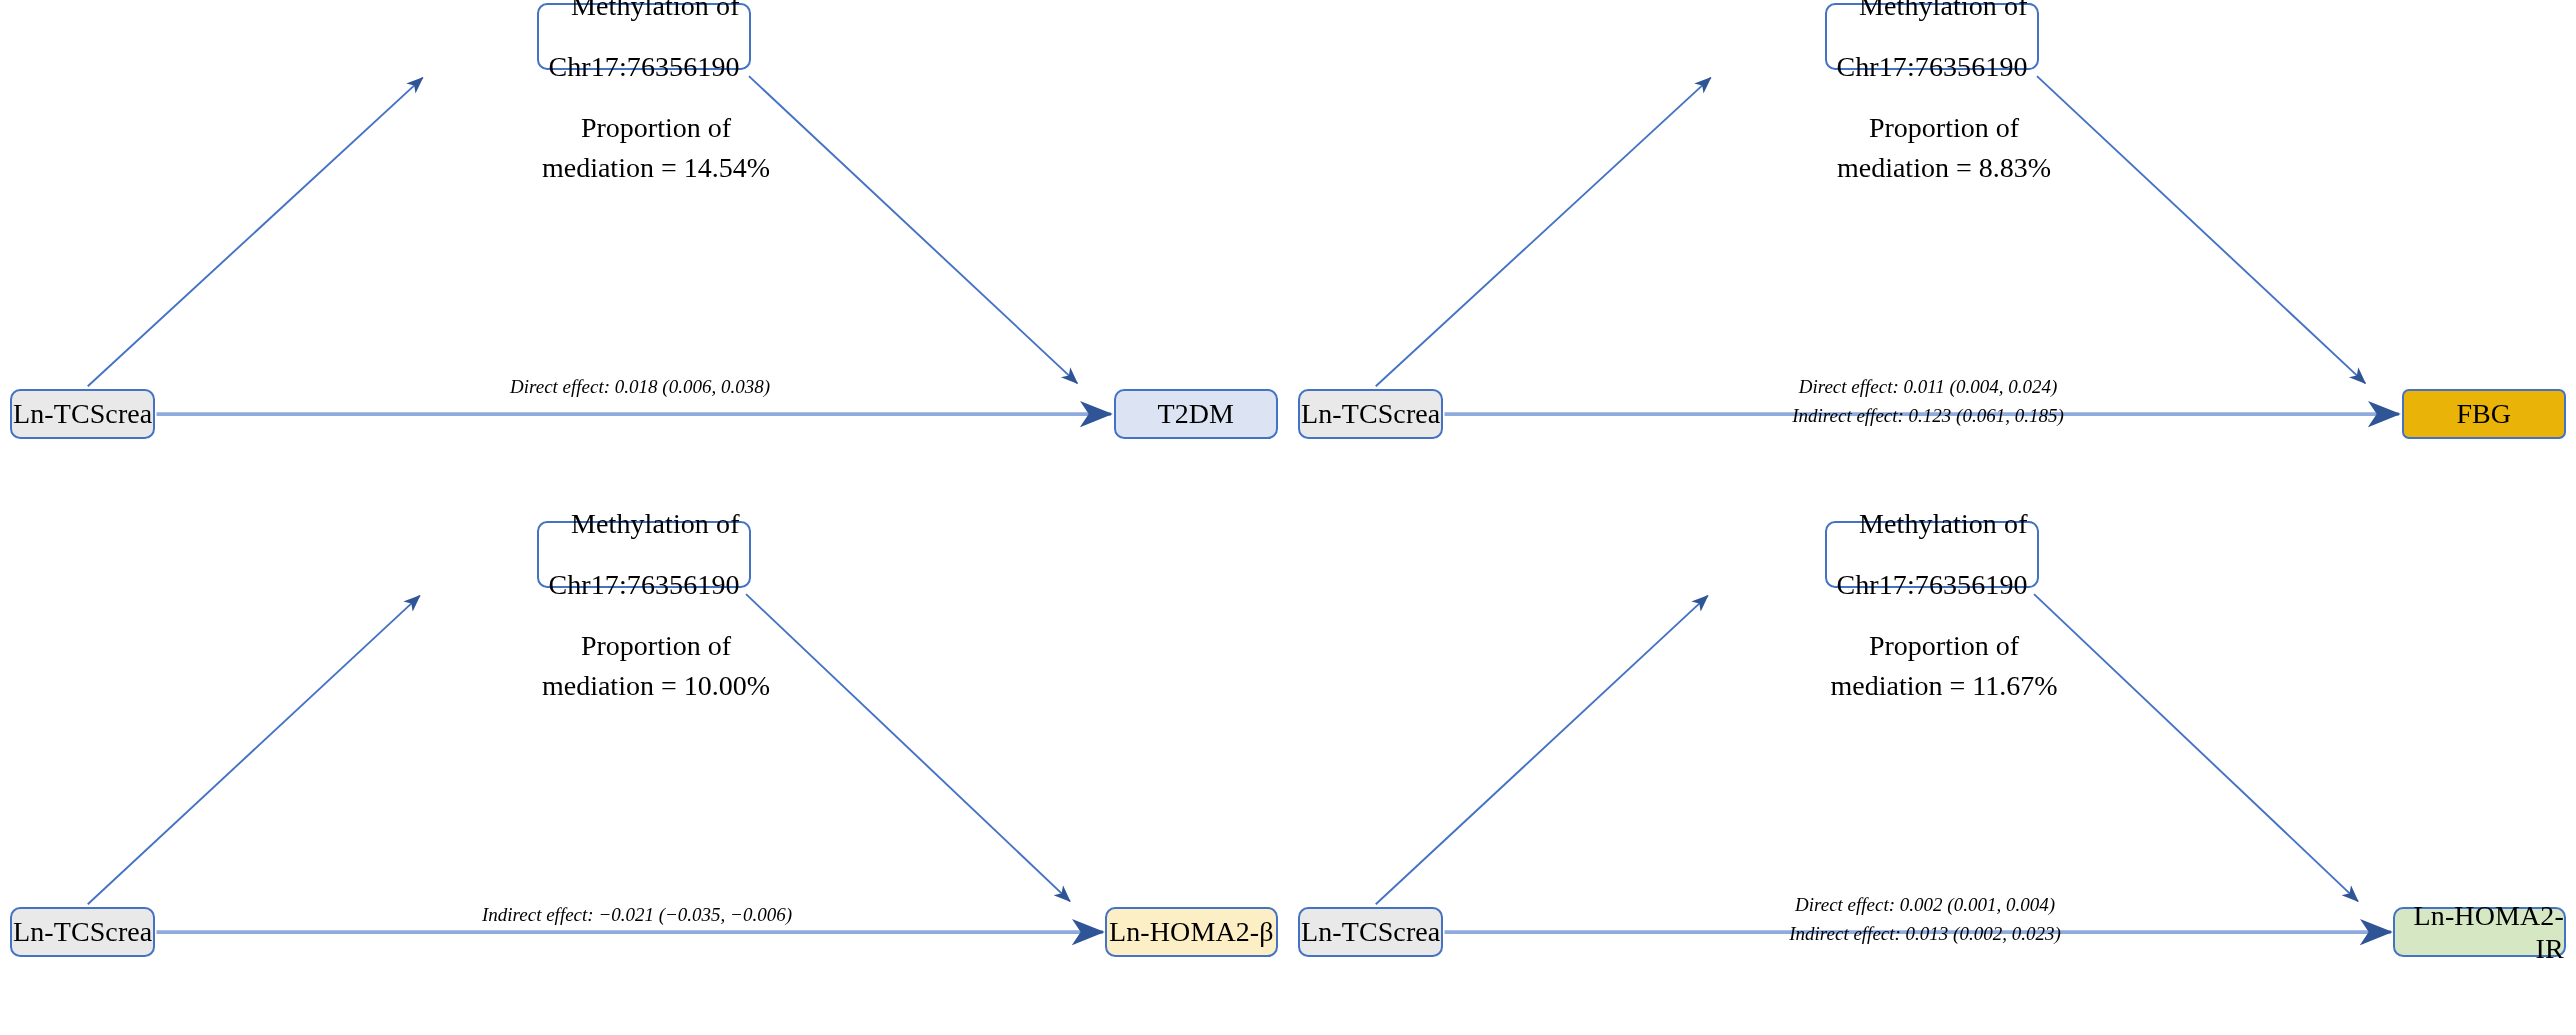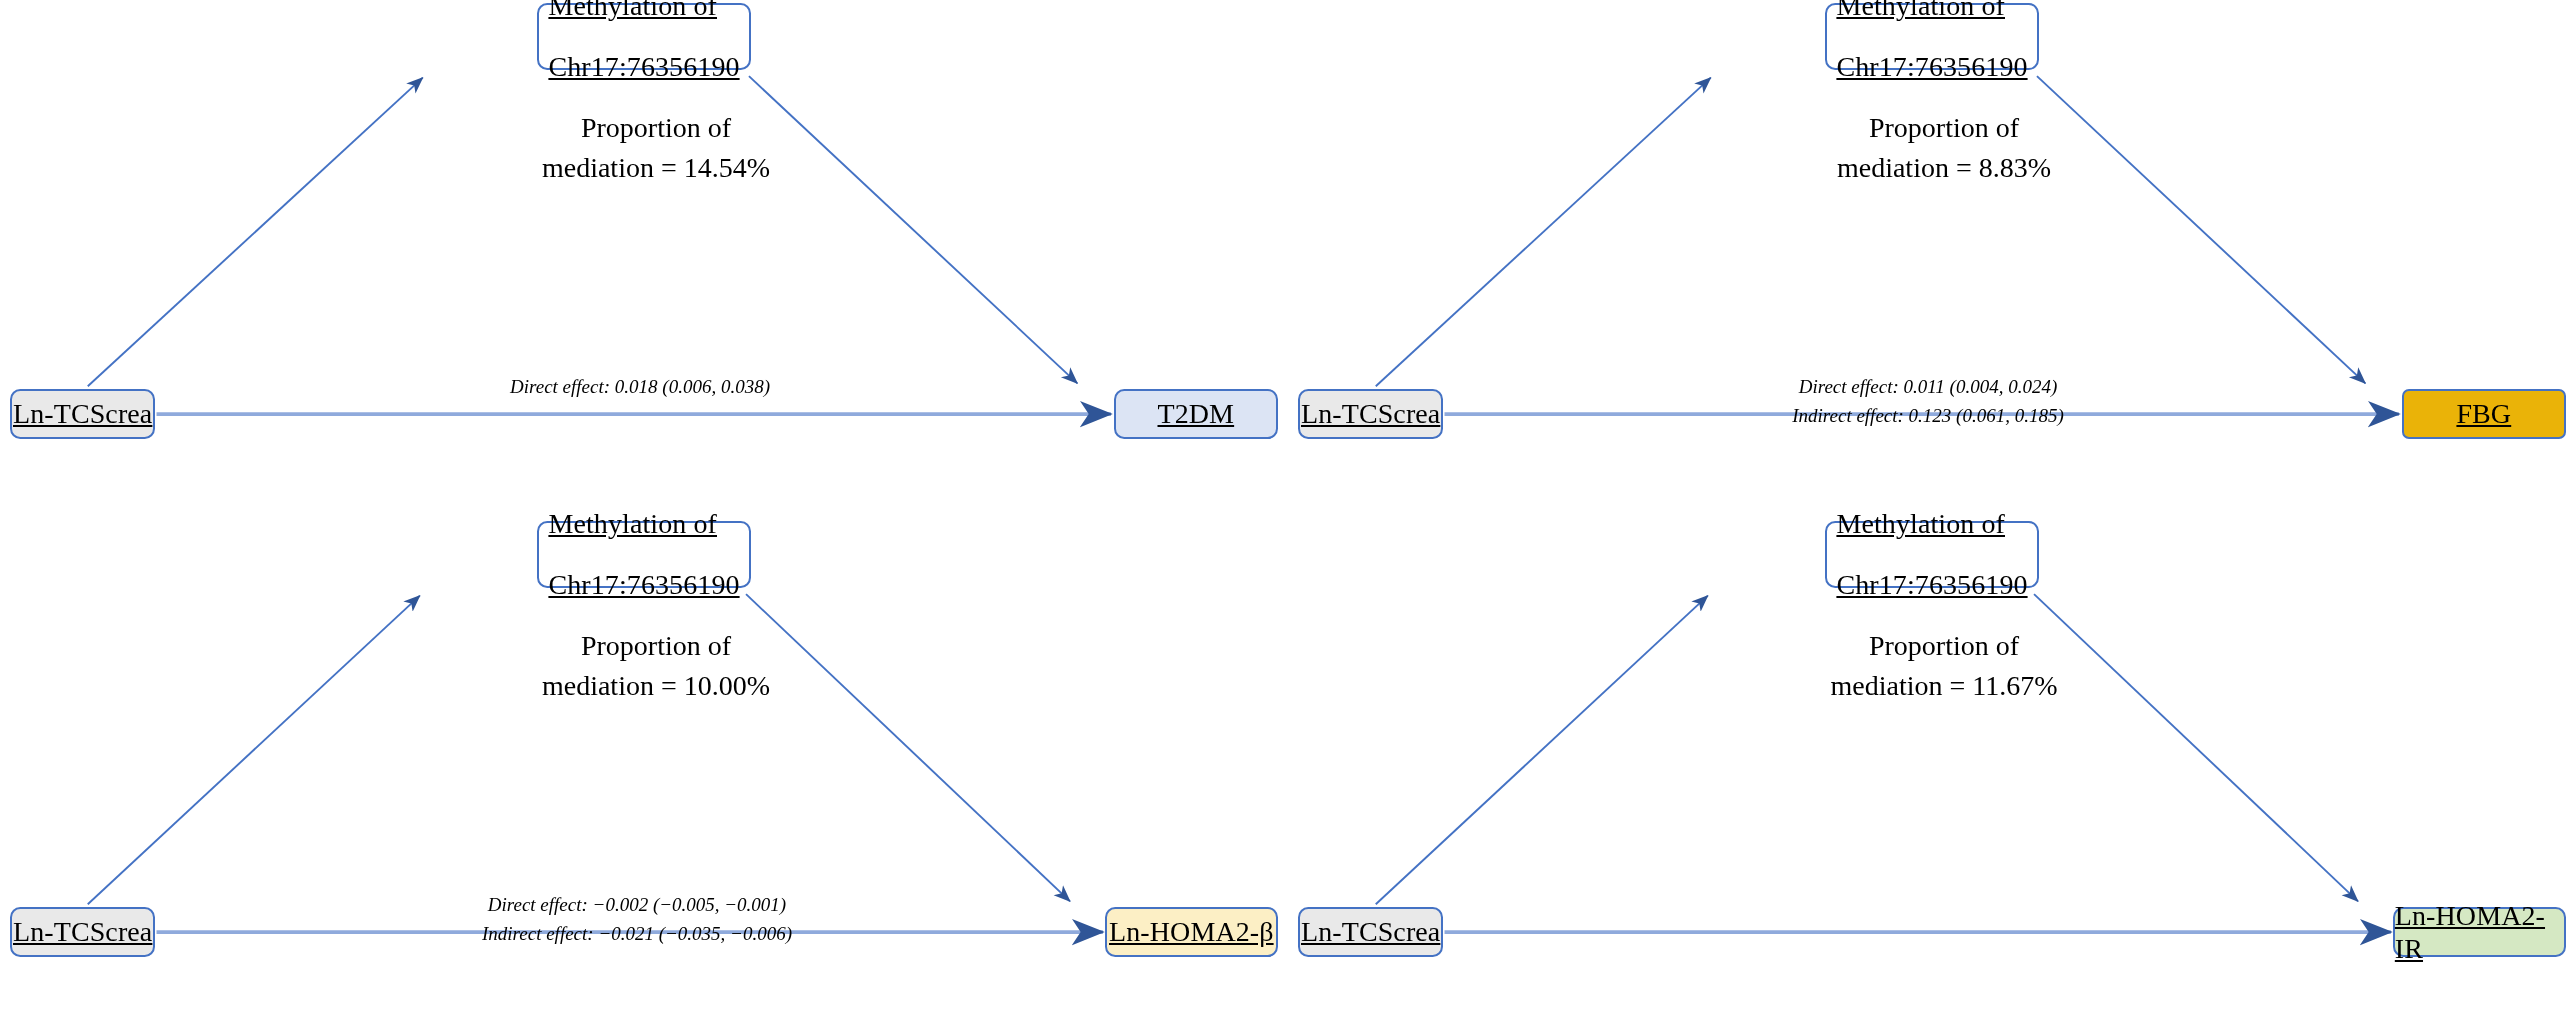--- a/index.html
+++ b/index.html
@@ -7,22 +7,22 @@
   .figure{position:relative;width:2576px;height:1035px;overflow:hidden;background:#fff;}
   .panel{position:absolute;width:1288px;height:518px;}
   .p-tl{left:0;top:0;}
   .p-tr{left:1288px;top:0;}
   .p-bl{left:0;top:518px;}
   .p-br{left:1288px;top:518px;}
 
   .panel svg.edges{position:absolute;left:0;top:0;width:1288px;height:518px;overflow:visible;}
 
   .node{position:absolute;box-sizing:border-box;border:2.2px solid #4472C4;border-radius:10.2px;
-        display:flex;align-items:center;justify-content:center;text-align:left;
-        line-height:1.18;letter-spacing:0.1px;text-decoration:underline;}
+        display:flex;align-items:center;justify-content:center;text-align:right;
+        line-height:1.18;letter-spacing:0.1px;}
 
   
   .node.mediator{
     width:214px;height:67px;top:2.9px;left:calc(50% - 107px);
     background:#ffffff;font-size:28px;padding:2.9px 4.4px;
   }
   .node.mediator .l1{display:block;}
   .node.mediator .l2{display:block;margin-top:28px;}
 
   
@@ -180,21 +180,20 @@
     <div class="proportion">
       <span>Proportion of</span>
       <span>mediation = 10.00%</span>
     </div>
 
     <div class="node exposure">
       <span>Ln-TCScrea</span>
     </div>
 
     <div class="effects">
-      <span class="direct">Direct effect: −0.002 (−0.005, −0.001)</span>
       <span class="indirect">Indirect effect: −0.021 (−0.035, −0.006)</span>
     </div>
 
     <div class="node outcome homab">
       <span>Ln-HOMA2-β</span>
     </div>
   </div>
 
   <div class="panel p-br">
     <svg class="edges" viewBox="0 0 1761 708">
@@ -223,20 +222,24 @@
 
     <div class="proportion">
       <span>Proportion of</span>
       <span>mediation = 11.67%</span>
     </div>
 
     <div class="node exposure">
       <span>Ln-TCScrea</span>
     </div>
 
+    <div class="effects">
+      <span class="direct">Direct effect: 0.002 (0.001, 0.004)</span>
+      <span class="indirect">Indirect effect: 0.013 (0.002, 0.023)</span>
+    </div>
 
     <div class="node outcome homair">
       <span>Ln-HOMA2-IR</span>
     </div>
   </div>
 
 </div>
 
 
 </body></html>

